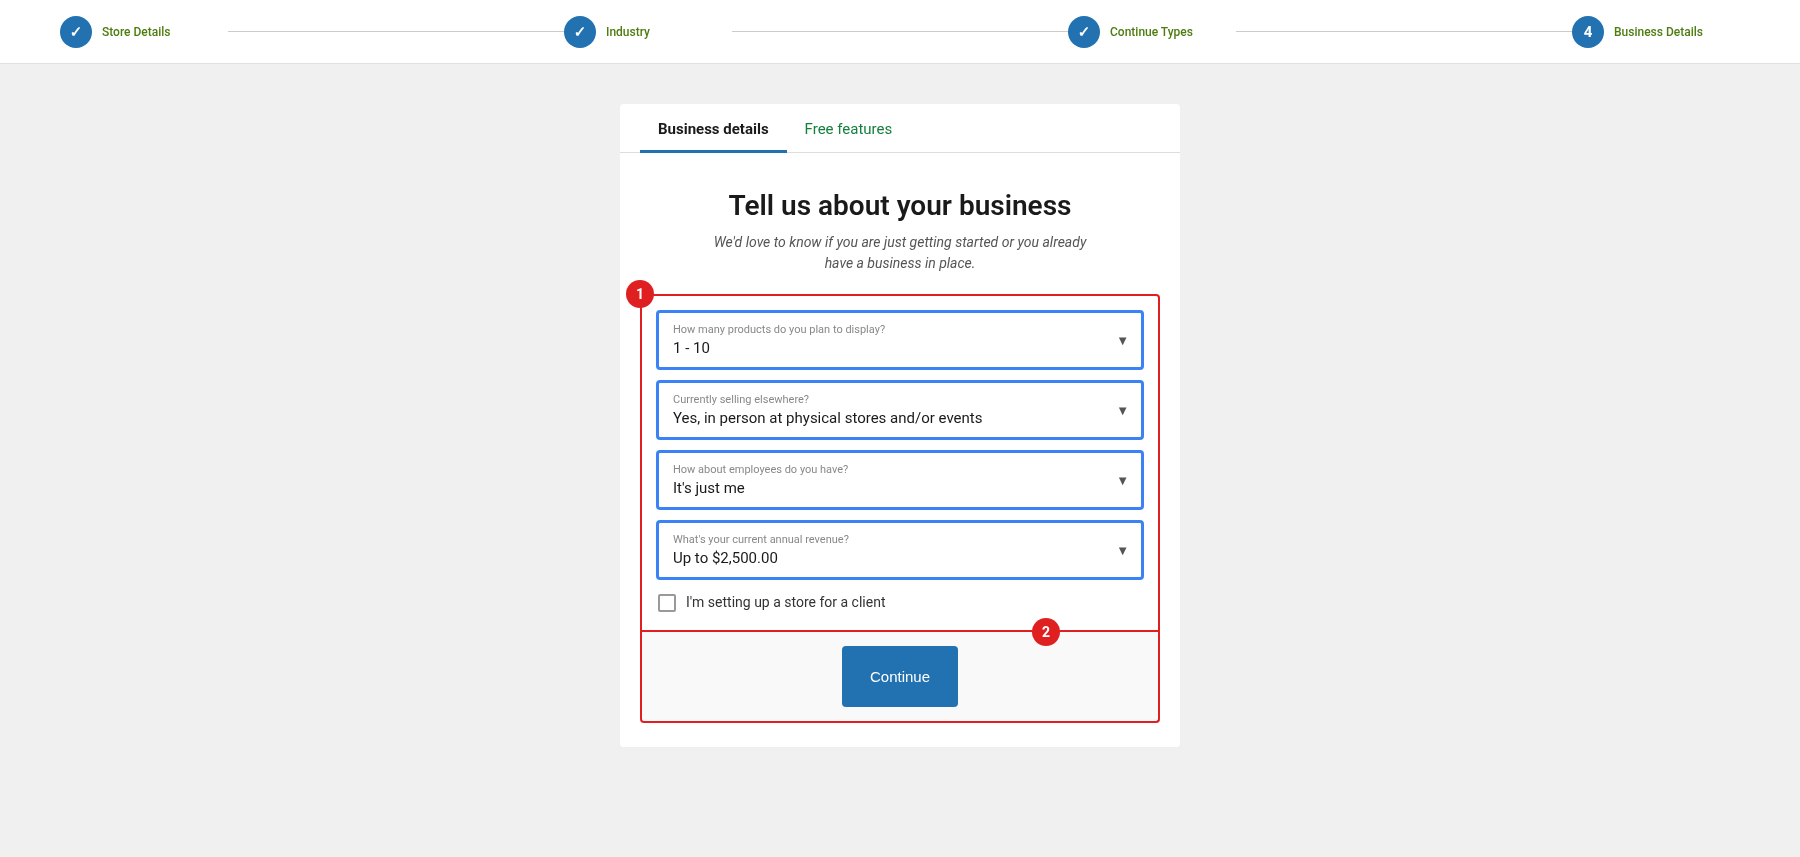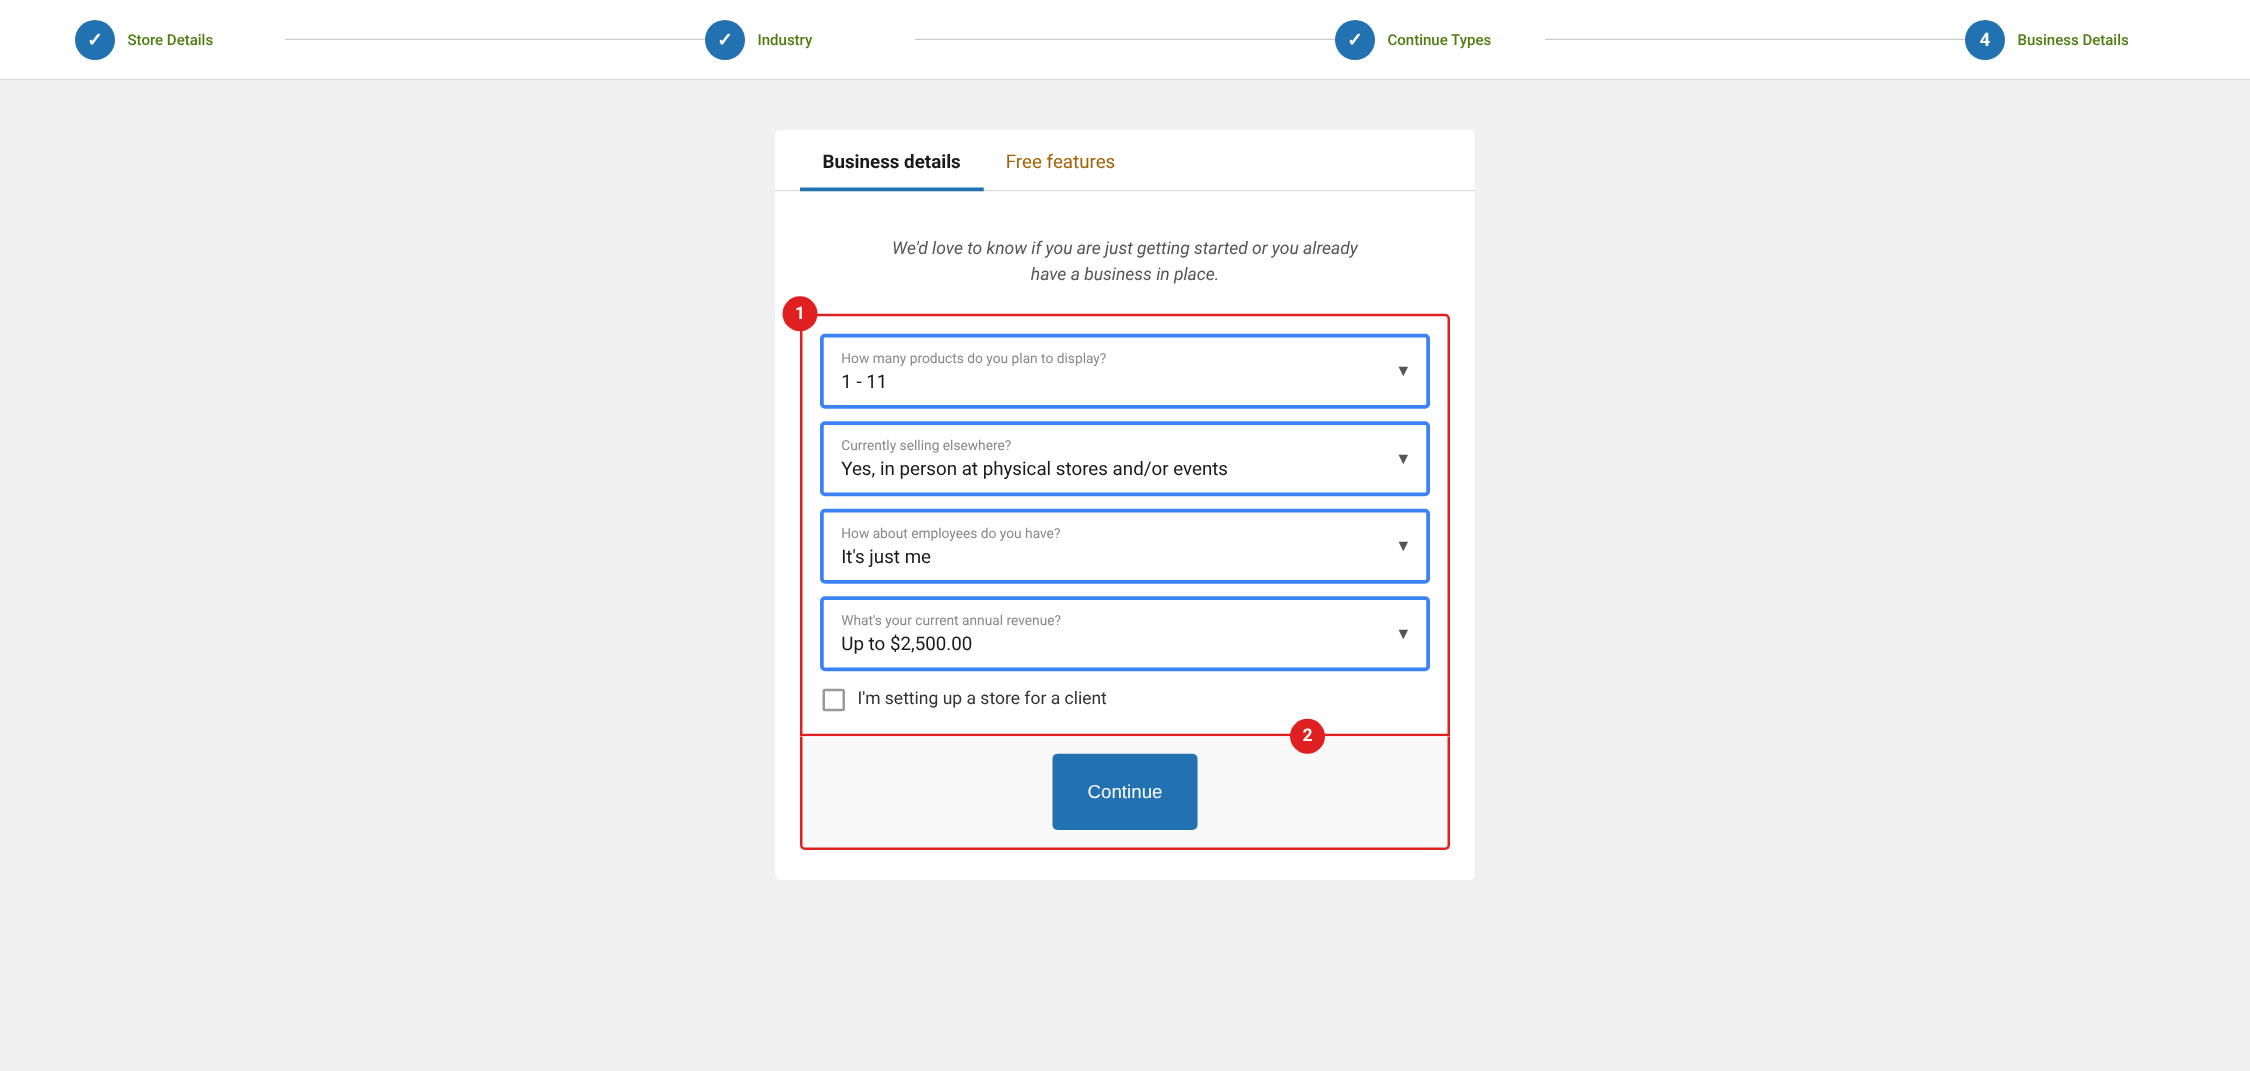--- a/index.html
+++ b/index.html
@@ -75,21 +75,21 @@
     
     .tabs {
       display: flex;
       border-bottom: 1px solid #ddd;
       padding: 0 20px;
     }
     .tab {
       padding: 16px 18px 12px;
       cursor: pointer;
       font-size: 15px;
-      color: #a16207;
+      color: #15803d;
       border-bottom: 3px solid transparent;
       margin-bottom: -1px;
     }
     .tab.active {
       color: #1a1a1a;
       font-weight: 700;
       border-bottom: 3px solid #2271b1;
     }
 
     
@@ -262,30 +262,31 @@
     <div class="tabs">
       <div class="tab active">
         <span>Business details</span>
       </div>
       <div class="tab">
         <span>Free features</span>
       </div>
     </div>
 
     <div class="page-heading">
+      <h2>Tell us about your business</h2>
       <p>We'd love to know if you are just getting started or you already have a business in place.</p>
     </div>
 
     <div class="outer-wrapper">
       <div class="outer-badge-1">1</div>
       <div class="outer-border">
 
         <div class="select-group">
           <div class="select-label">How many products do you plan to display?</div>
-          <div class="select-value">1 - 11</div>
+          <div class="select-value">1 - 10</div>
           <span class="select-arrow">▼</span>
         </div>
 
         <div class="select-group">
           <div class="select-label">Currently selling elsewhere?</div>
           <div class="select-value">Yes, in person at physical stores and/or events</div>
           <span class="select-arrow">▼</span>
         </div>
 
         <div class="select-group">

